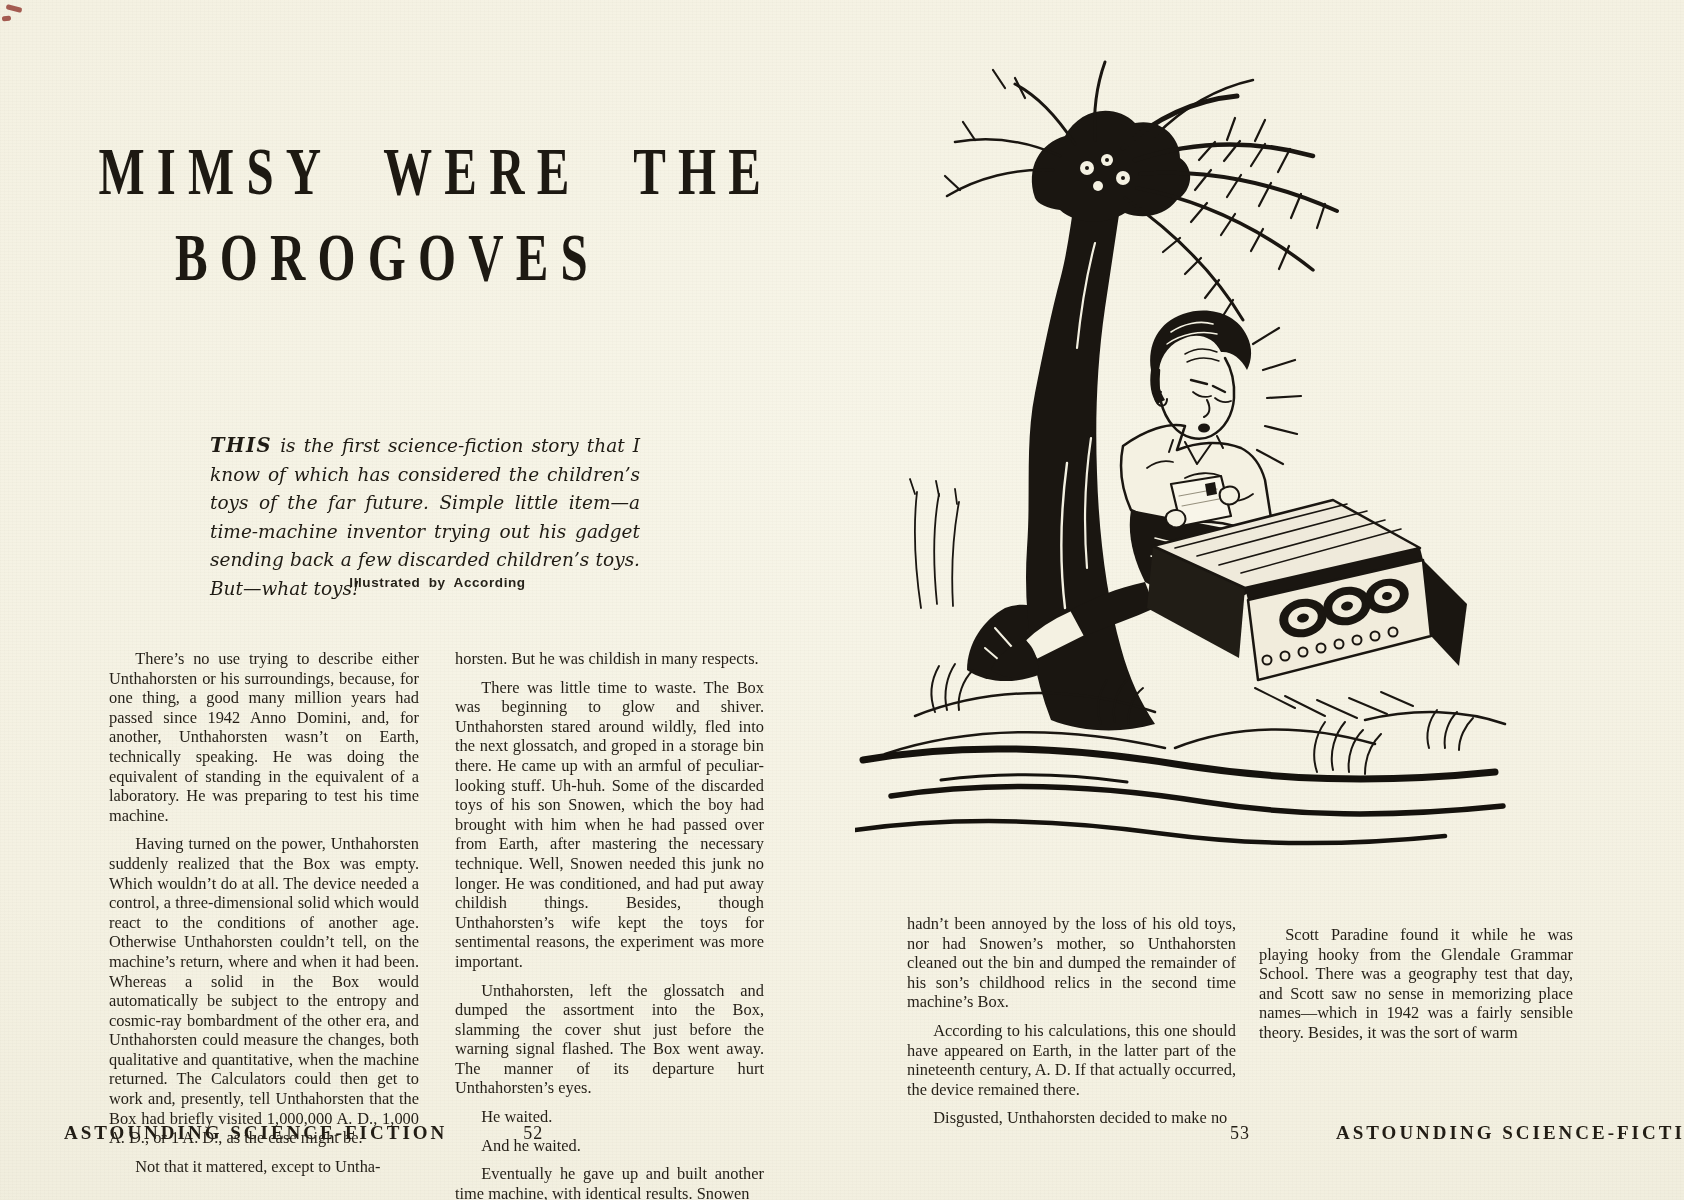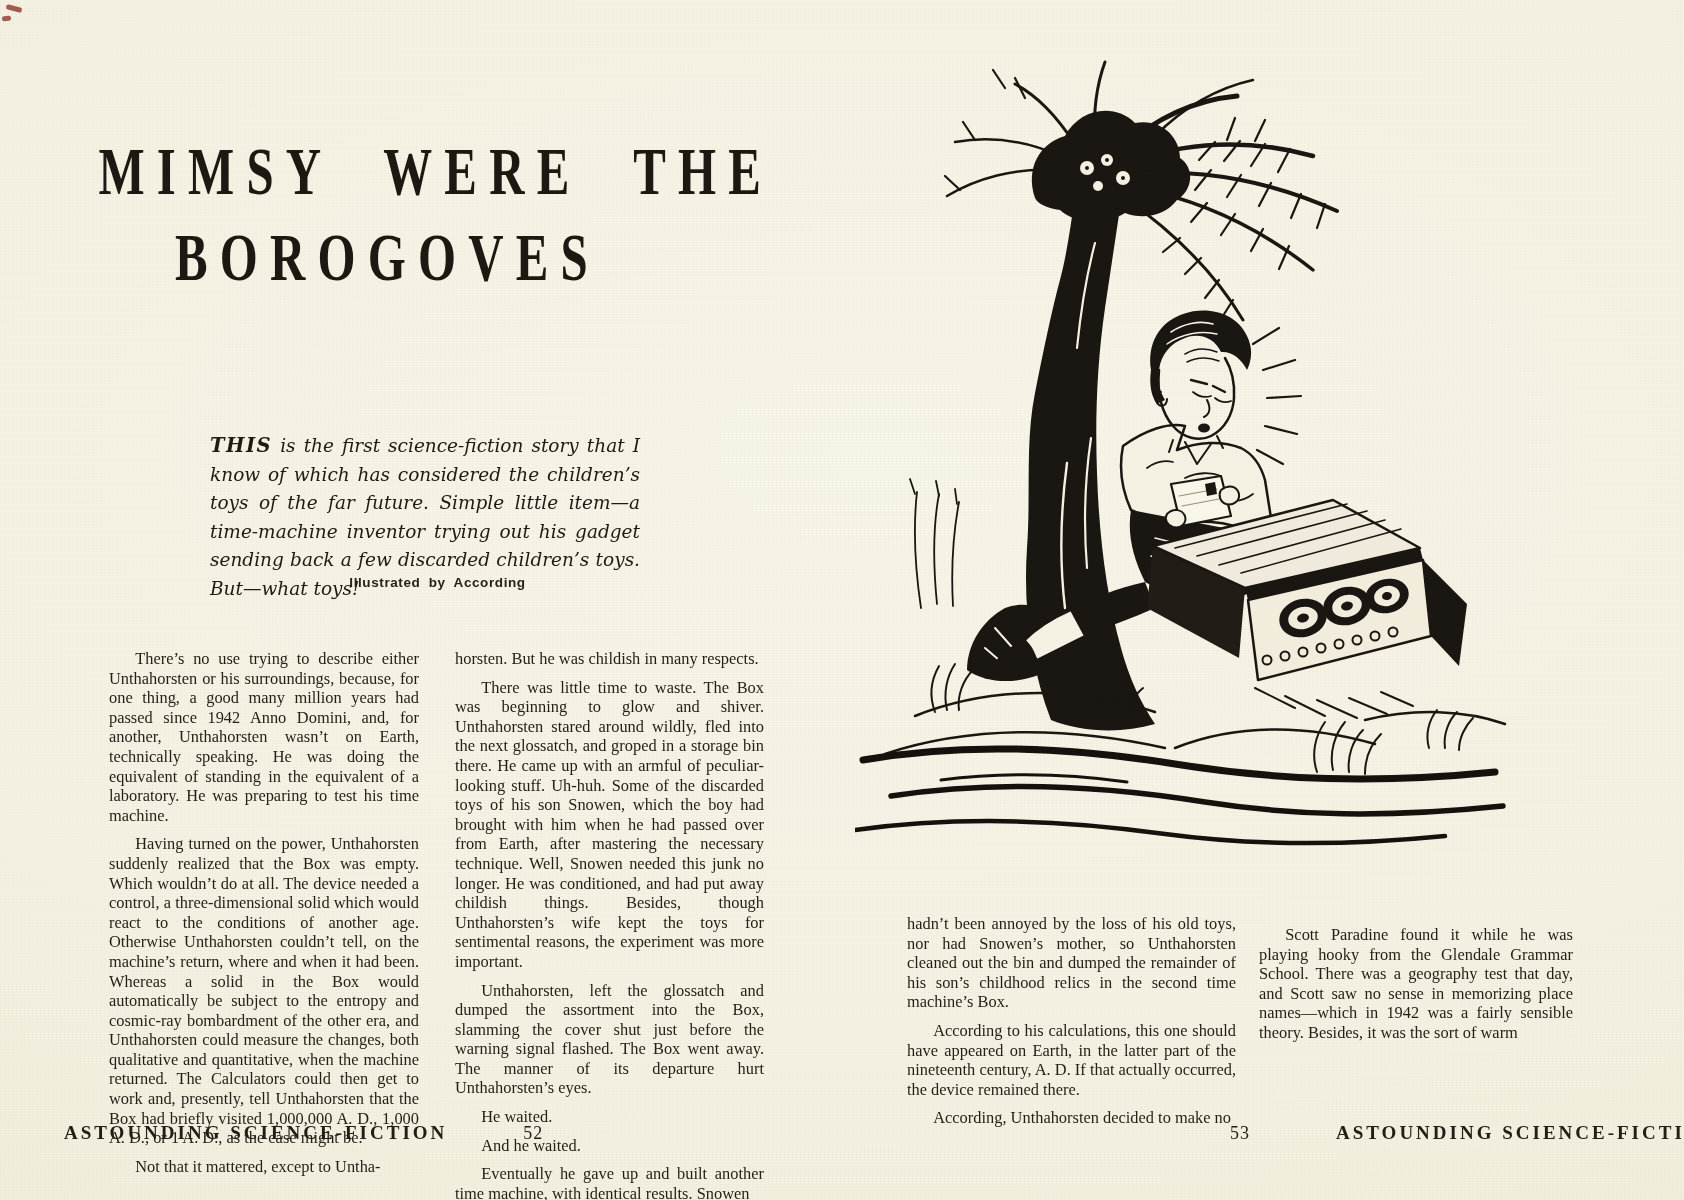--- a/index.html
+++ b/index.html
@@ -291,21 +291,21 @@
       <path d="M8 712 C110 694 220 700 320 716 C420 732 520 736 640 724" stroke-width="7"></path>
       <path d="M36 748 C140 732 250 738 350 754 C440 768 530 770 648 758" stroke-width="5.5"></path>
       <path d="M0 782 C100 768 210 772 310 786 C400 798 490 798 590 788" stroke-width="4.5"></path>
       <path d="M86 732 C150 724 215 726 272 734" stroke-width="3"></path>
     </g>
   </svg>
 
   <div class="abs col" id="col3">
       <p class="noindent">hadn’t been annoyed by the loss of his old toys, nor had Snowen’s mother, so Unthahorsten cleaned out the bin and dumped the remainder of his son’s childhood relics in the second time machine’s Box.</p>
       <p>According to his calculations, this one should have appeared on Earth, in the latter part of the nineteenth century, A. D.  If that actually occurred, the device remained there.</p>
-      <p>According, Unthahorsten decided to make no</p>
+      <p>Disgusted, Unthahorsten decided to make no</p>
     </div>
   <div class="abs col" id="col4">
       <p class="space-before">Scott Paradine found it while he was playing hooky from the Glendale Grammar School.  There was a geography test that day, and Scott saw no sense in memorizing place names—which in 1942 was a fairly sensible theory.  Besides, it was the sort of warm</p>
     </div>
 
   <div class="abs footer" id="footer-right">
     <span class="pagenum">53</span>
     <span>ASTOUNDING SCIENCE-FICTION</span>
   </div>
 

